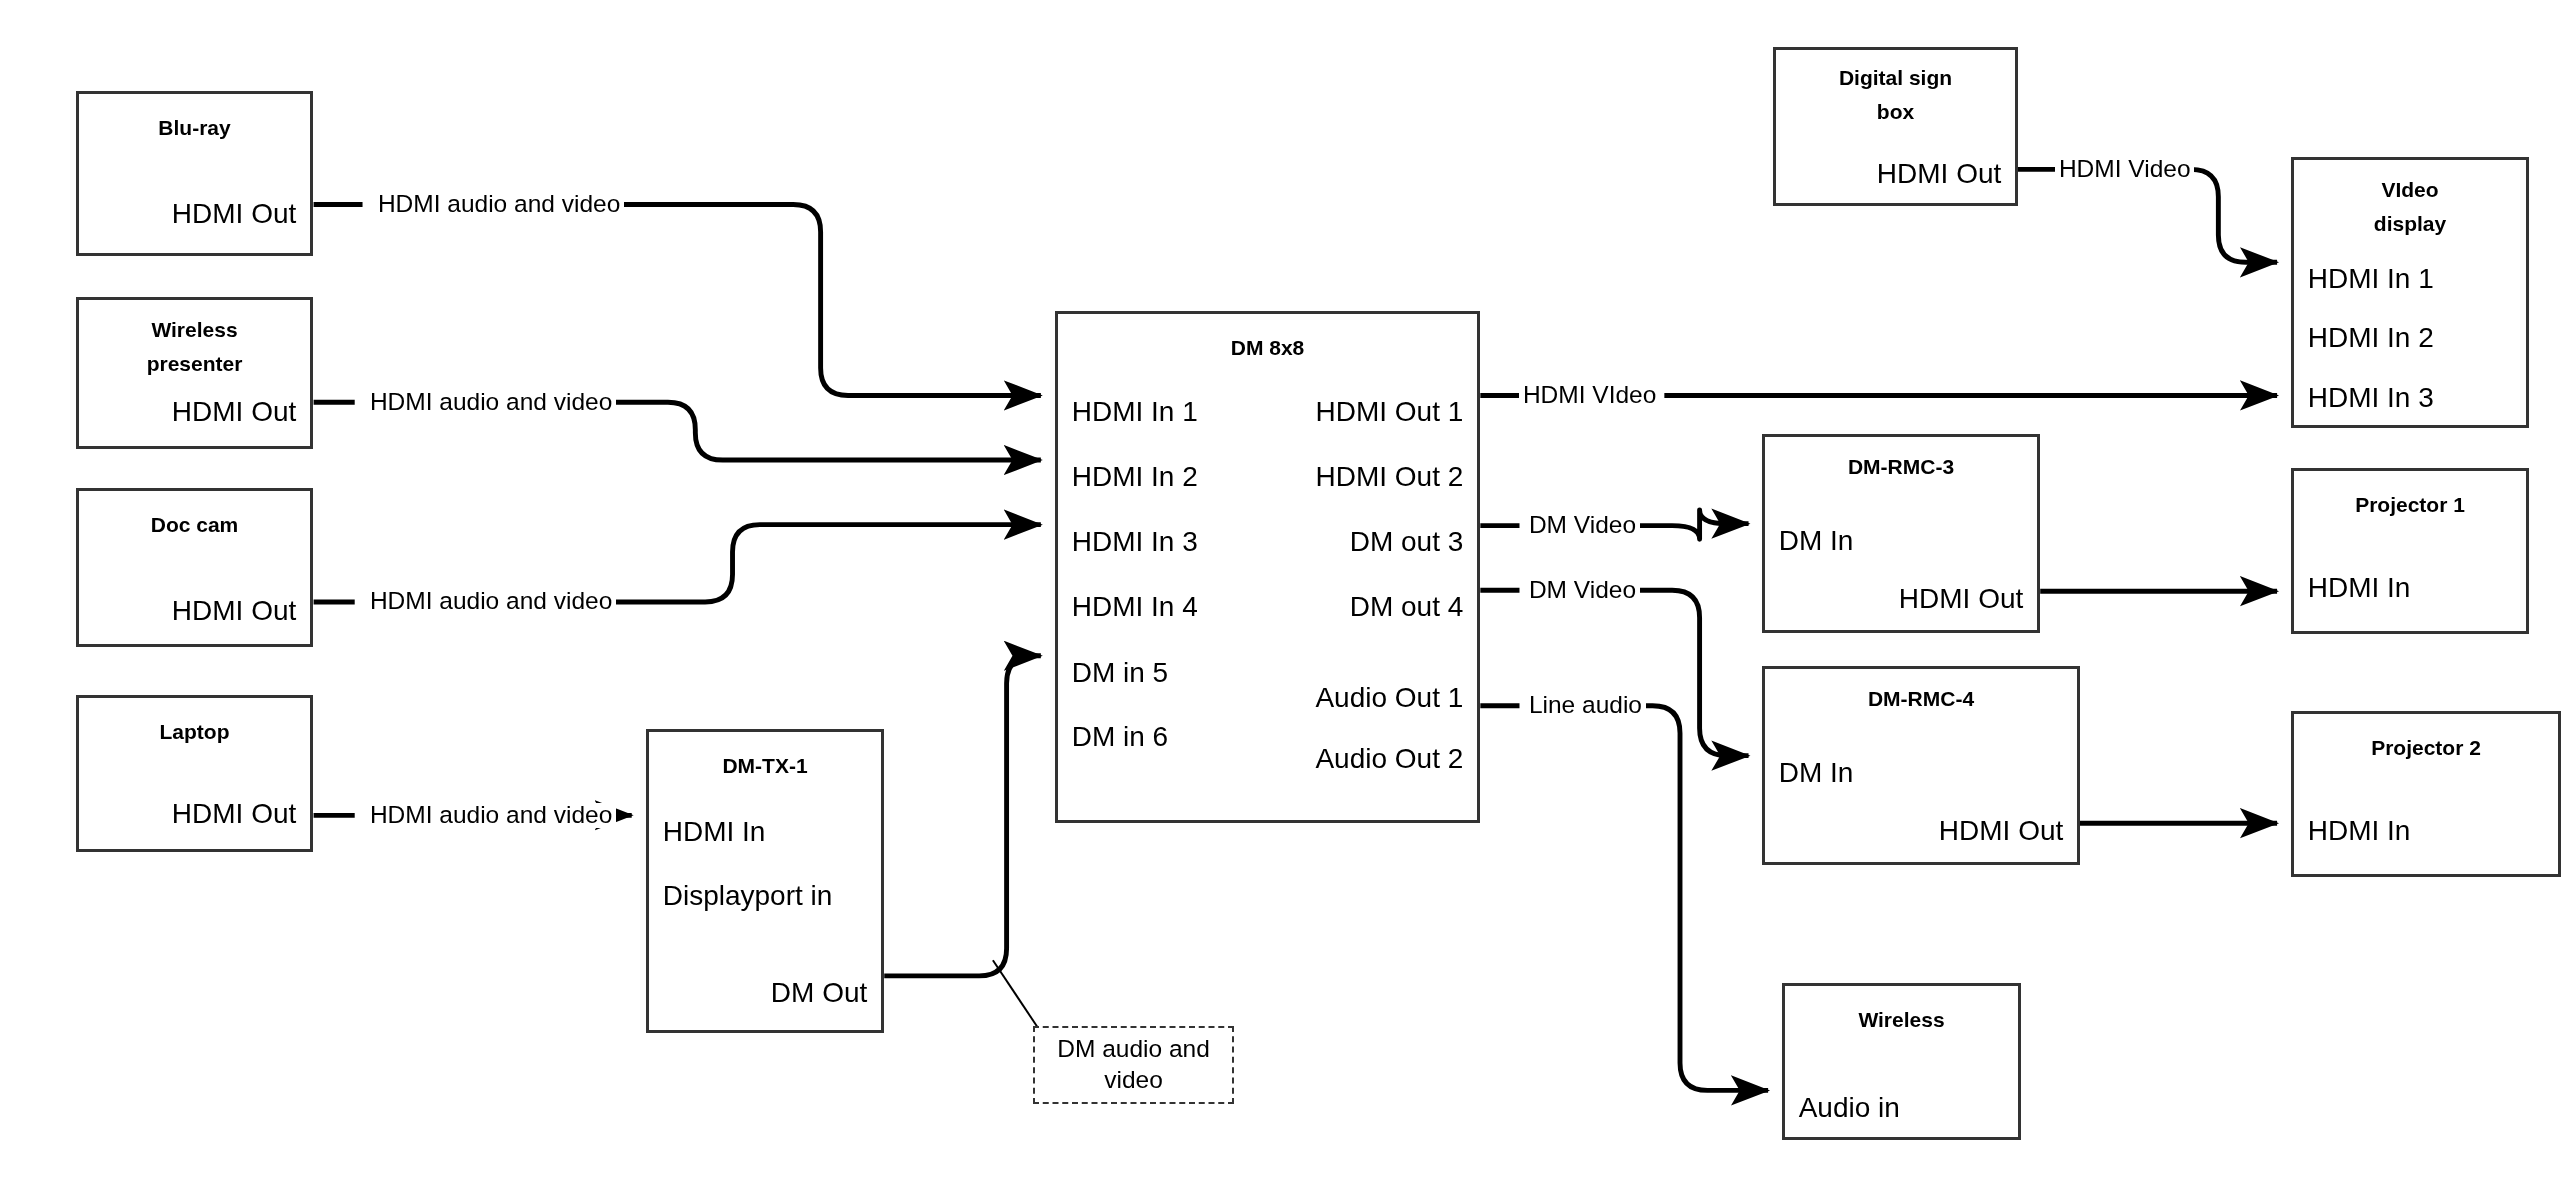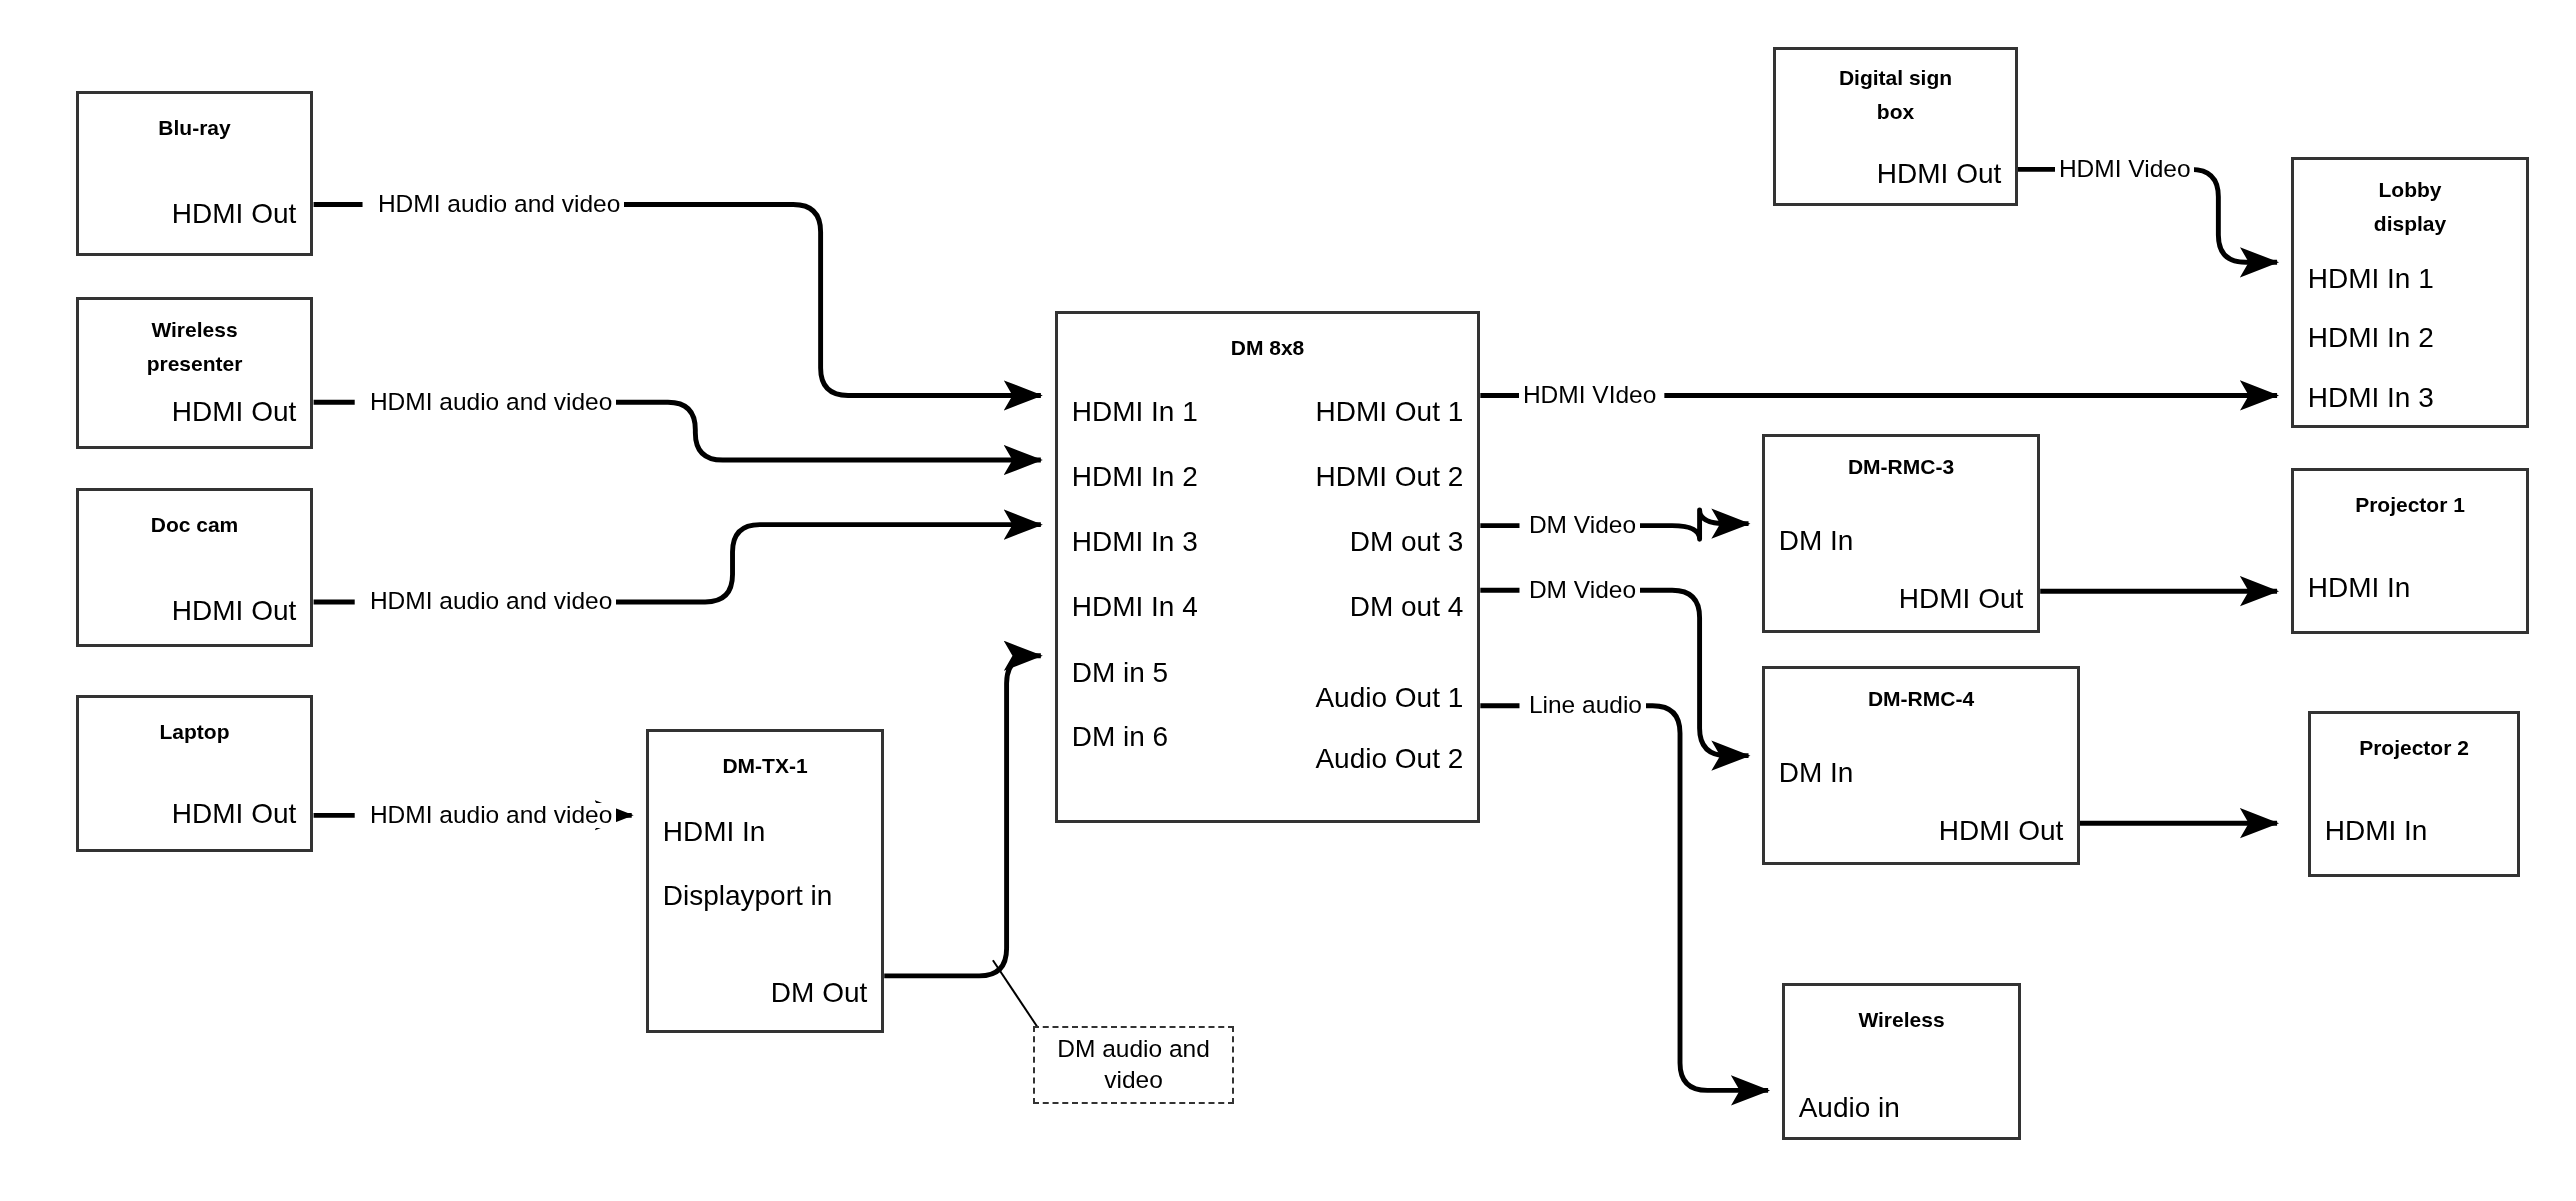--- a/index.html
+++ b/index.html
@@ -160,21 +160,21 @@
     <div class="port right" style="top:431px; right:13.7px;">Audio Out 2</div>
   </div>
 
   <div class="node" style="left:1773px; top:47px; width:245px; height:159px;">
     <div class="node-title" style="top:15.7px;">Digital sign</div>
     <div class="node-title" style="top:50px;">box</div>
     <div class="port right" style="top:110px; right:13.7px;">HDMI Out</div>
   </div>
 
   <div class="node" style="left:2291px; top:157px; width:238px; height:271px;">
-    <div class="node-title" style="top:17.6px;">Lobby</div>
+    <div class="node-title" style="top:17.6px;">VIdeo</div>
     <div class="node-title" style="top:52px;">display</div>
     <div class="port left" style="top:105px; left:13.7px;">HDMI In 1</div>
     <div class="port left" style="top:164px; left:13.7px;">HDMI In 2</div>
     <div class="port left" style="top:224px; left:13.7px;">HDMI In 3</div>
   </div>
 
   <div class="node" style="left:1762px; top:434px; width:278px; height:199px;">
     <div class="node-title" style="top:17.6px;">DM-RMC-3</div>
     <div class="port left" style="top:90px; left:13.7px;">DM In</div>
     <div class="port right" style="top:148px; right:13.7px;">HDMI Out</div>
@@ -184,21 +184,21 @@
     <div class="node-title" style="top:17.6px;">DM-RMC-4</div>
     <div class="port left" style="top:90px; left:13.7px;">DM In</div>
     <div class="port right" style="top:148px; right:13.7px;">HDMI Out</div>
   </div>
 
   <div class="node" style="left:2291px; top:468px; width:238px; height:166px;">
     <div class="node-title" style="top:21.5px;">Projector 1</div>
     <div class="port left" style="top:103px; left:13.7px;">HDMI In</div>
   </div>
 
-  <div class="node" style="left:2291px; top:711px; width:212px; height:166px;margin-left:17px;">
+  <div class="node" style="left:2291px; top:711px; width:270px; height:166px;">
     <div class="node-title" style="top:21.5px;">Projector 2</div>
     <div class="port left" style="top:103px; left:13.7px;">HDMI In</div>
   </div>
 
   <div class="node" style="left:1782px; top:983px; width:239px; height:157px;">
     <div class="node-title" style="top:21.5px;">Wireless</div>
     <div class="port left" style="top:108px; left:13.7px;">Audio in</div>
   </div>
 
   <div class="wire-label" style="left:374px; top:192px;">HDMI audio and video</div>

